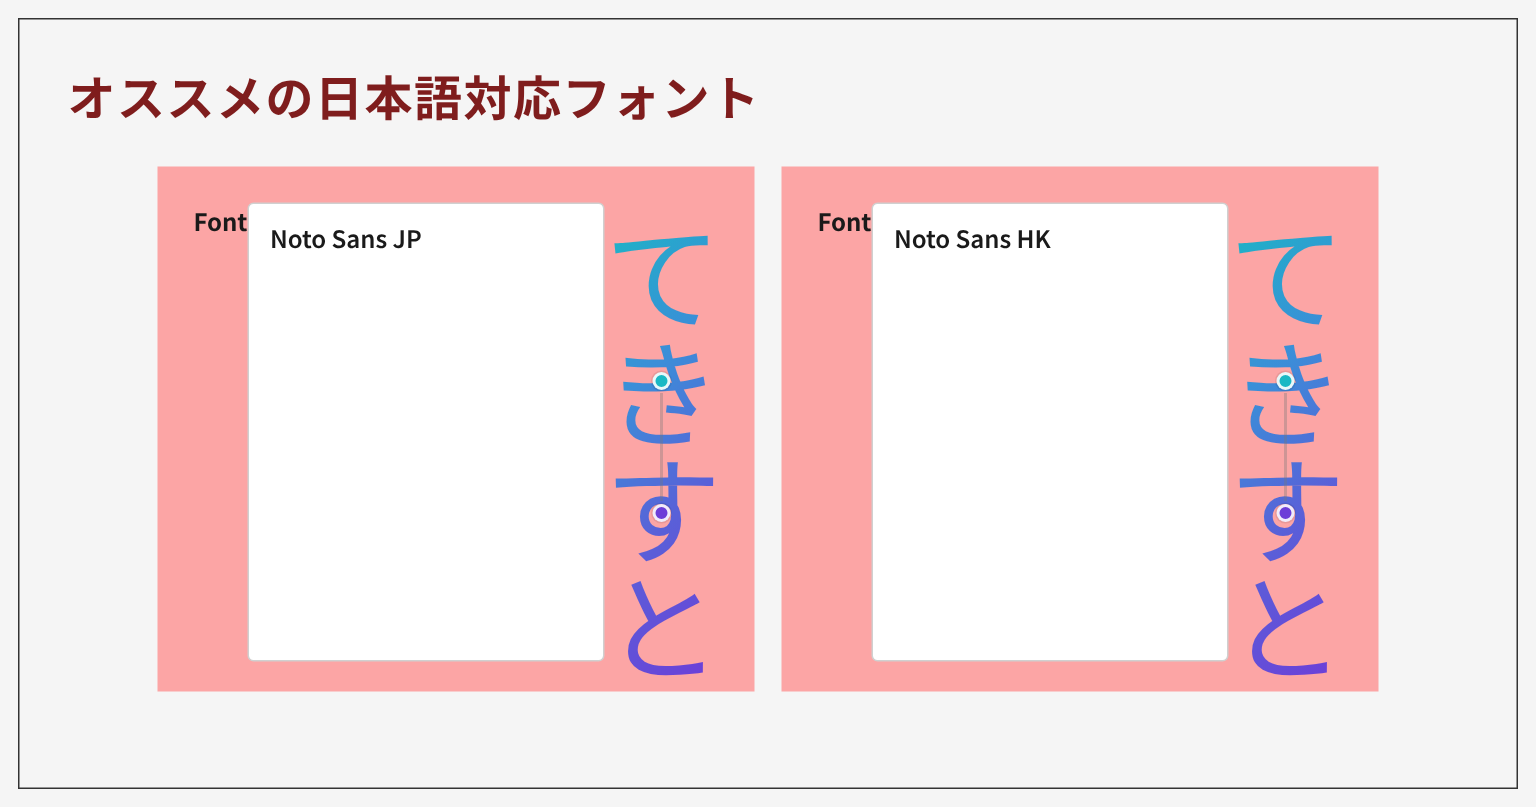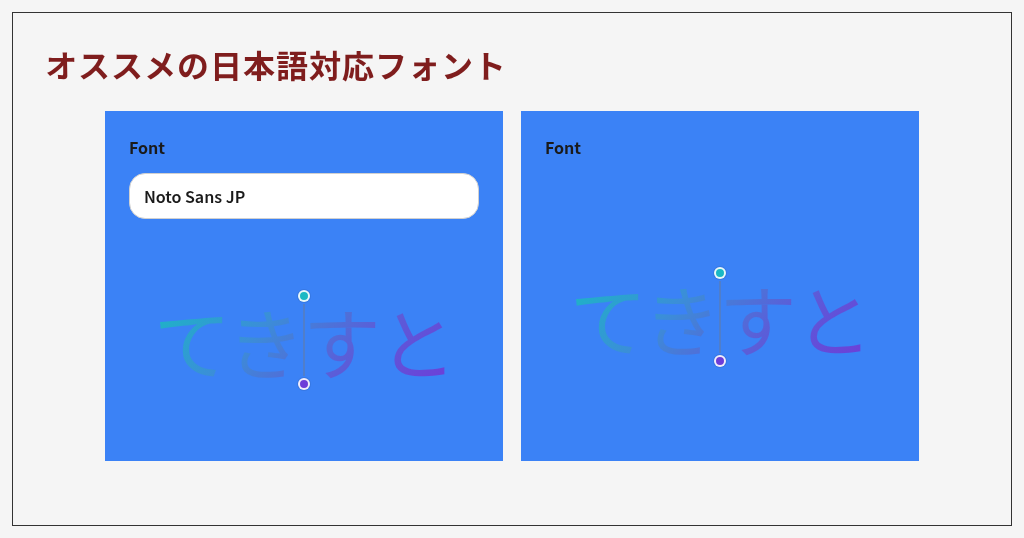--- a/index.html
+++ b/index.html
@@ -28,36 +28,36 @@
       margin-bottom: 24px;
       letter-spacing: 1px;
     }
     .cards {
       display: flex;
       gap: 18px;
       justify-content: center;
       padding: 0 60px;
     }
     .card {
-      background: #3b82f6;
+      background: #fca5a5;
       width: 400px;
       height: 350px;
       padding: 24px 24px 20px 24px;
       display: flex;
-      flex-direction: column;
+      flex-direction: row;
     }
     .font-label {
       font-size: 16px;
       font-weight: 700;
       color: #1a1a1a;
       margin-bottom: 14px;
     }
     .font-input {
       border: 1px solid #d0d0d0;
-      border-radius: 16px;
+      border-radius: 4px;
       padding: 10px 14px;
       font-size: 16px;
       font-weight: 600;
       color: #1a1a1a;
       background: #fff;
       width: 100%;
       cursor: pointer;
     }
     .preview-area {
       flex: 1;
@@ -125,20 +125,21 @@
         <div class="handle-group">
           <div class="handle-dot"></div>
           <div class="handle-line"></div>
           <div class="handle-dot bottom"></div>
         </div>
       </div>
     </div>
 
     <div class="card">
       <div class="font-label">Font</div>
+      <div class="font-input">Noto Sans HK</div>
       <div class="preview-area">
         <div class="preview-text">てきすと</div>
         <div class="handle-group">
           <div class="handle-dot"></div>
           <div class="handle-line"></div>
           <div class="handle-dot bottom"></div>
         </div>
       </div>
     </div>
 

